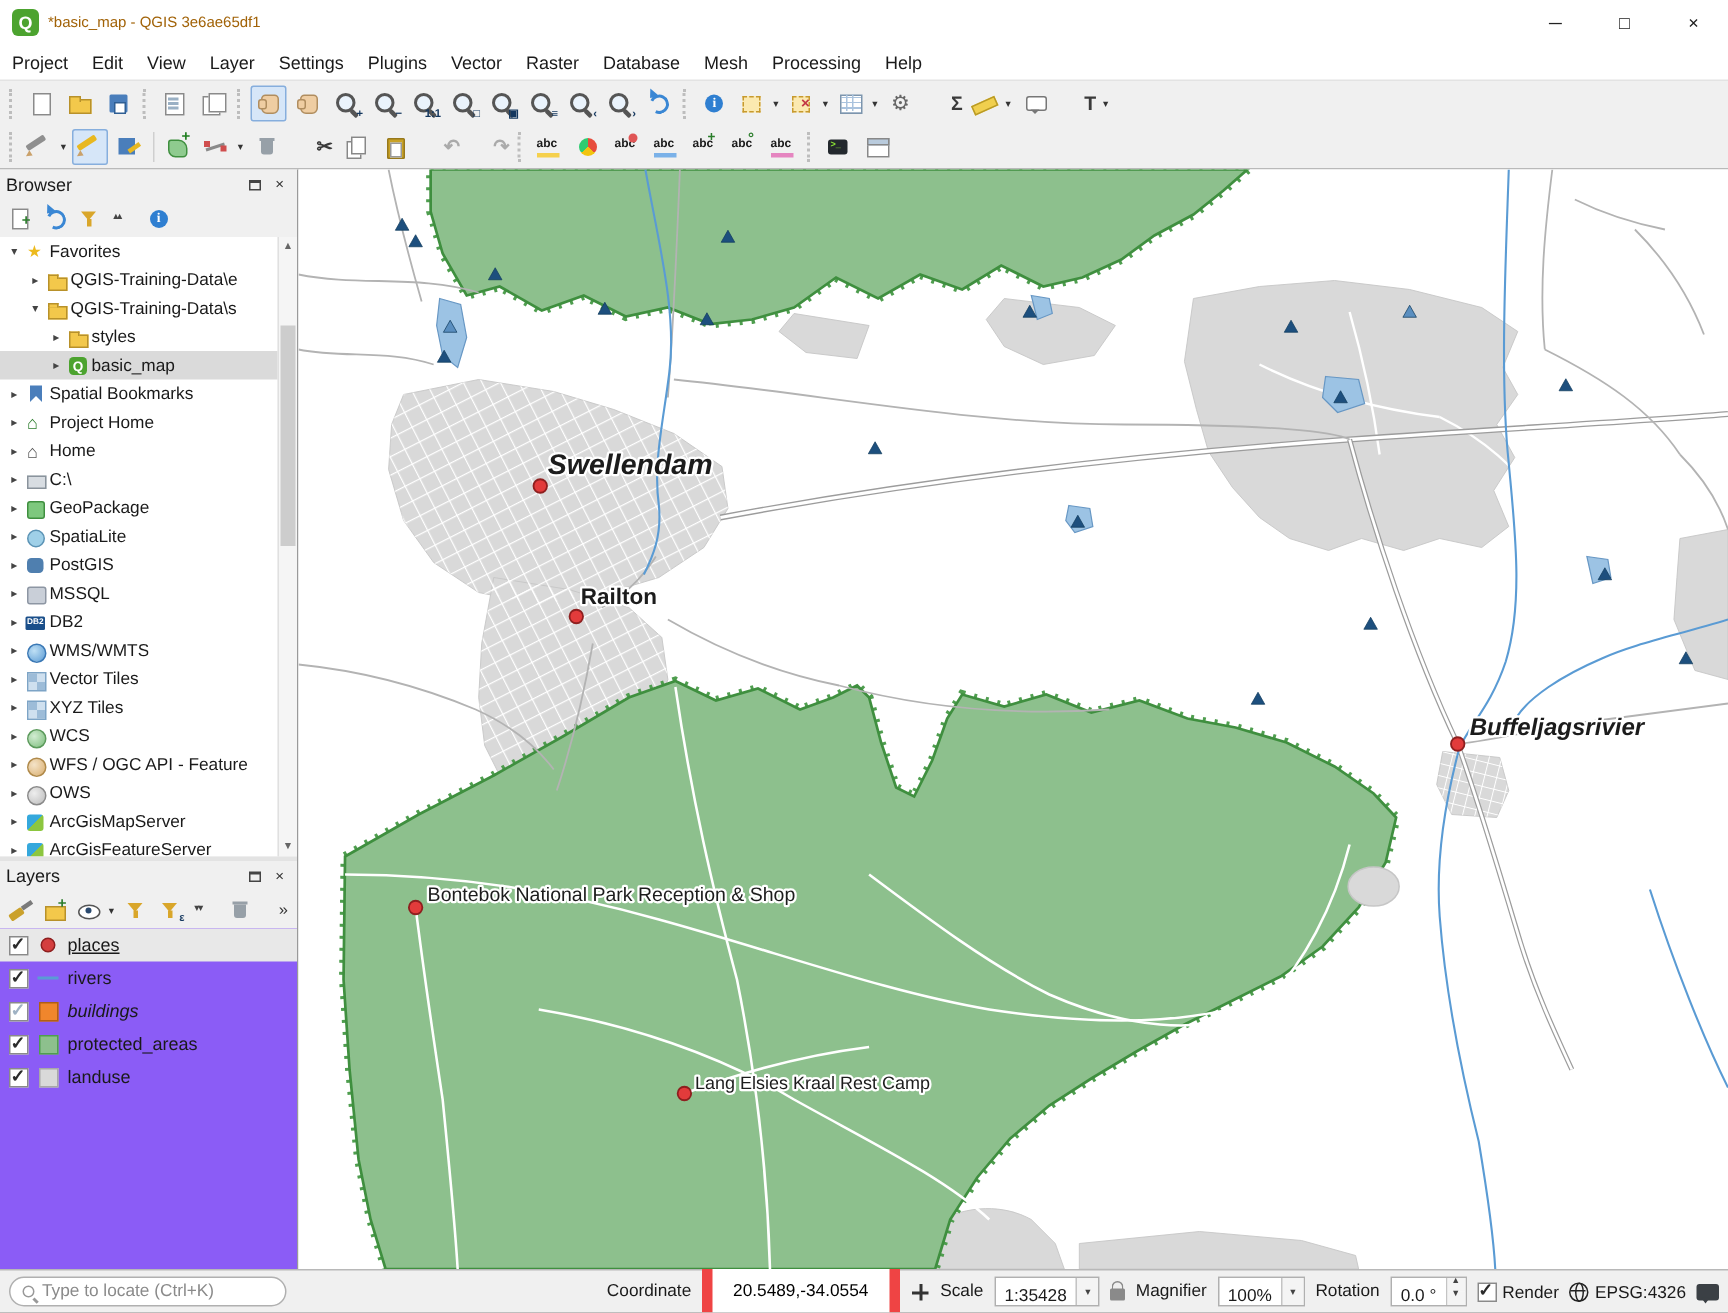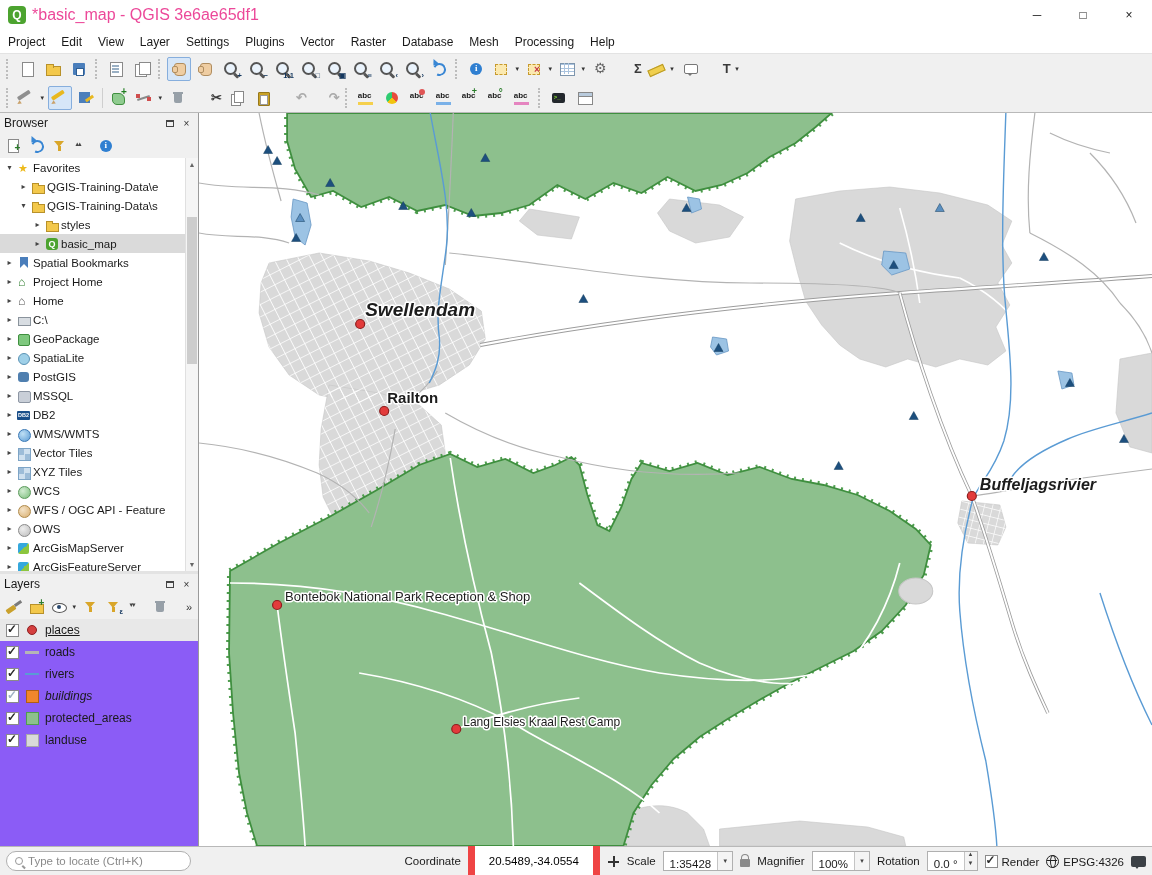--- a/index.html
+++ b/index.html
@@ -2,21 +2,21 @@
 <html><head>
 <meta charset="utf-8">
 <style>
   html,body{margin:0;padding:0;background:#888;}
   *{box-sizing:border-box;}
   .app{width:1152px;height:875px;background:#f0f0f0;font-family:"Liberation Sans",sans-serif;font-size:12px;color:#1a1a1a;display:flex;flex-direction:column;overflow:hidden;position:relative;}
 
   
   .titlebar{height:30px;background:#ffffff;display:flex;align-items:center;flex:none;}
   .appicon{width:18px;height:18px;margin:0 6px 0 8px;background:#4ca32f;border-radius:4px;color:#fff;font-weight:bold;font-size:12px;text-align:center;line-height:18px;flex:none;}
-  .wtitle{font-size:16px;color:#ec4899;}
+  .wtitle{font-size:10px;color:#a16207;}
   .wctrl{margin-left:auto;display:flex;height:100%;}
   .wbtn{width:46px;height:100%;border:0;background:transparent;font-size:12px;color:#222;display:flex;align-items:center;justify-content:center;padding:0;}
 
   
   .menubar{height:24px;background:#ffffff;display:flex;align-items:stretch;border-bottom:1px solid #e3e3e3;flex:none;}
   .mitem{border:0;background:transparent;padding:0 8px;font-size:12px;font-family:inherit;color:#1a1a1a;}
 
   
   .toolbar{display:flex;align-items:center;background:#f0f0f0;padding:1px 3px;flex:none;}
   .tb1{height:29px;}
@@ -664,25 +664,20 @@
           <button class="overflowbtn">»</button>
         </div>
         <div class="llist">
 
             <div class="lrow active-layer">
               <span class="cb"></span>
               <span class="sw swk-dot"></span>
               <span class="lbl">places</span>
             </div>
 
-            <div class="lrow">
-              <span class="cb"></span>
-              <span class="sw swk-line-gray"></span>
-              <span class="lbl">roads</span>
-            </div>
 
             <div class="lrow">
               <span class="cb"></span>
               <span class="sw swk-line-blue"></span>
               <span class="lbl">rivers</span>
             </div>
 
             <div class="lrow italic dim">
               <span class="cb"></span>
               <span class="sw swk-sq-orange"></span>

